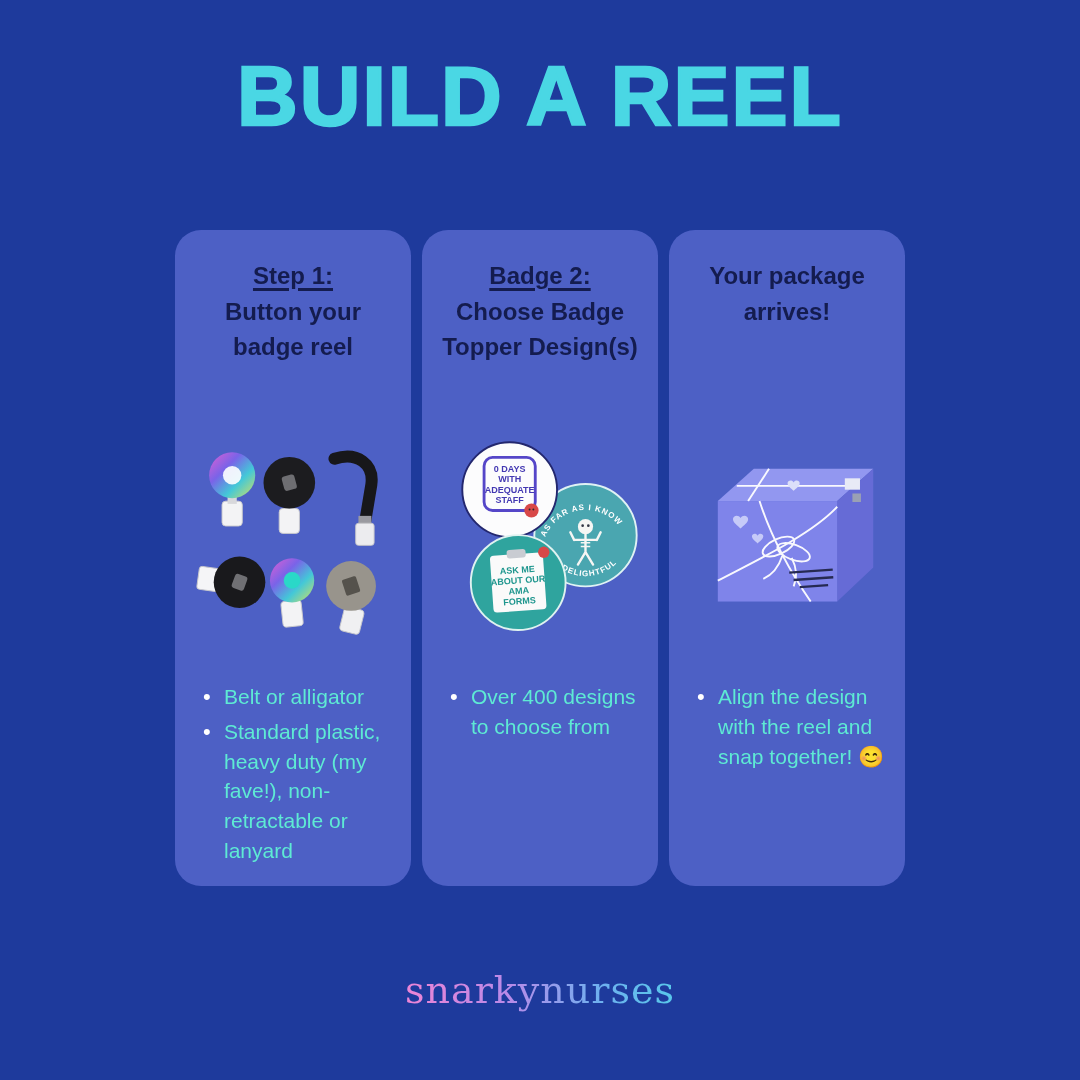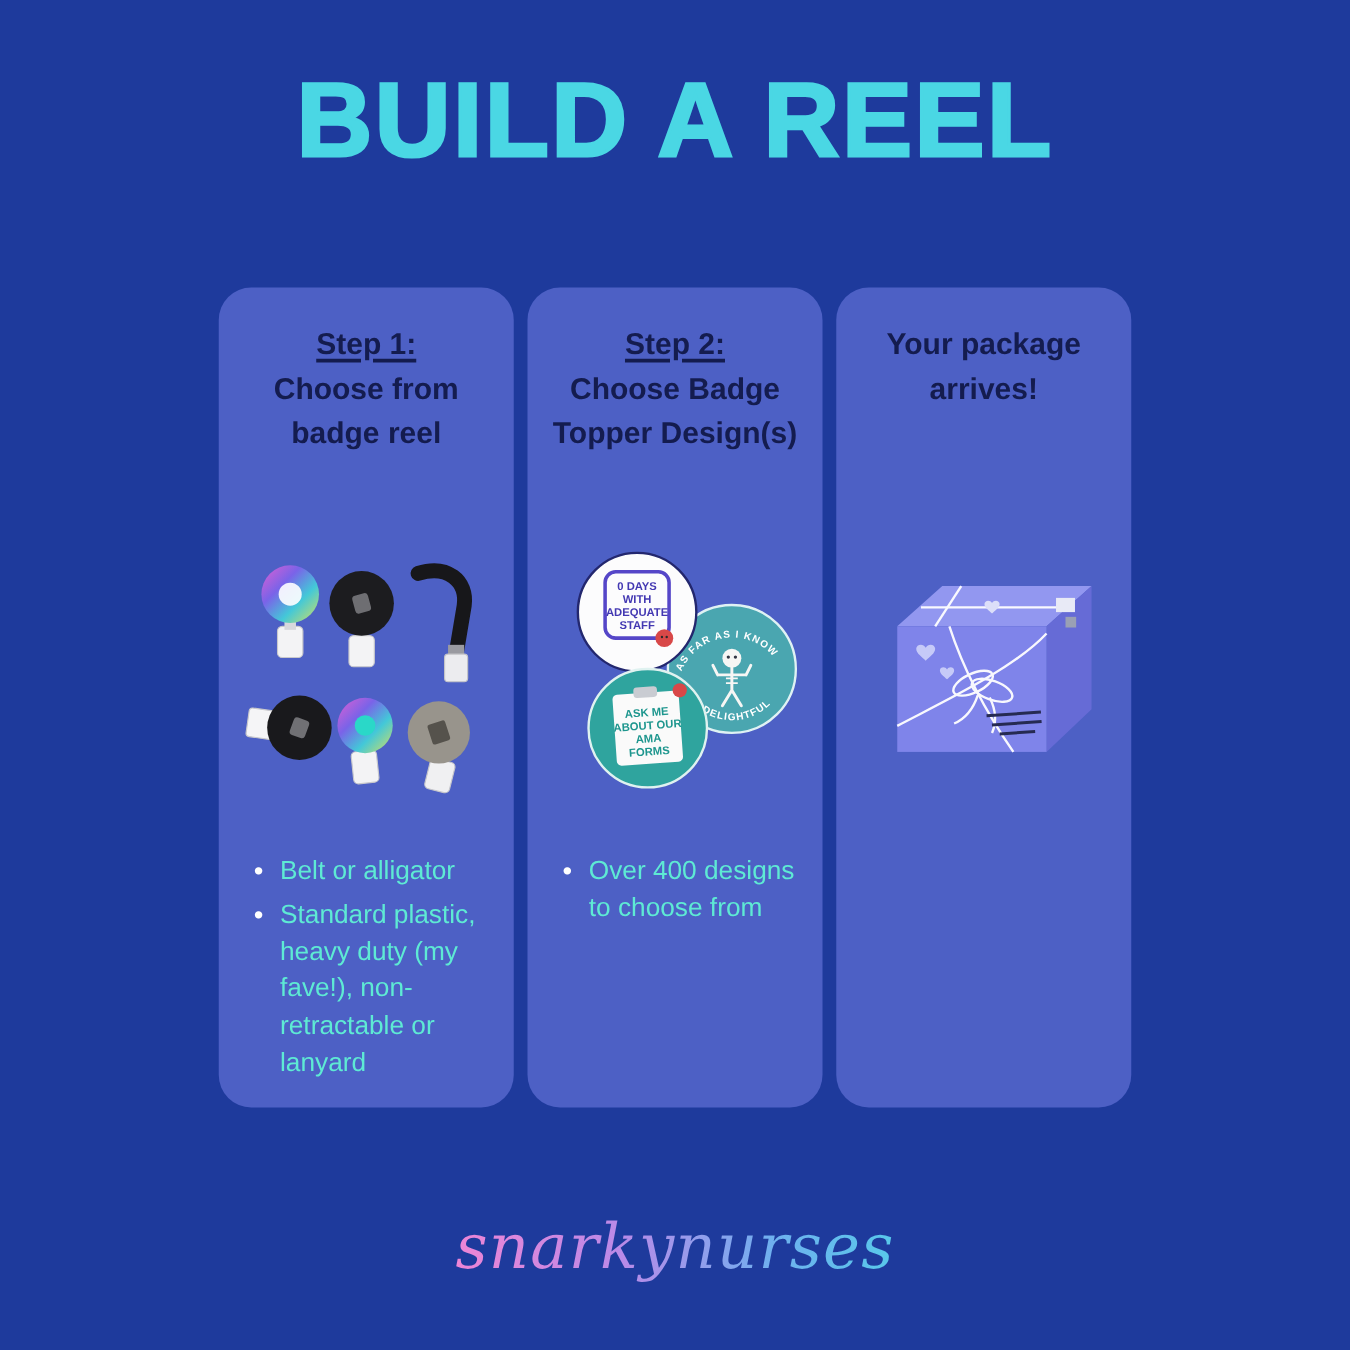--- a/index.html
+++ b/index.html
@@ -33,40 +33,40 @@
     display:flex;align-items:center;justify-content:center;
   }
   .bullets{
     position:absolute;top:452px;left:26px;right:14px;margin:0;padding:0;
     list-style:none;color:#5eead4;font-size:21px;line-height:1.42;
   }
   .bullet{position:relative;padding-left:23px;margin-bottom:5px;}
   .bullet::before{content:"\2022";position:absolute;left:2px;top:-1px;font-size:22px;color:#fff;}
   .brand-row{position:absolute;top:968px;left:0;width:100%;text-align:center;}
   .brand{
-    display:inline-block;font-family:"DejaVu Serif",serif;font-style:italic;
-    font-size:50px;letter-spacing:1px;
+    display:inline-block;font-family:"DejaVu Serif",serif;
+    font-size:38px;letter-spacing:1px;
     background:linear-gradient(90deg,#ee85d6 0%,#b98ae8 38%,#6fb0ef 72%,#58c8ea 100%);
     -webkit-background-clip:text;background-clip:text;color:transparent;
   }
   svg text{font-family:"Liberation Sans",sans-serif;}
 </style>
 </head>
 <body>
 
 <div class="canvas">
 
   <h1 class="title">BUILD A REEL</h1>
 
   <div class="cards">
 
     <section class="card">
       <header class="card-head">
         <span class="step">Step 1:</span>
-        <span class="sub">Choose from badge reel</span>
+        <span class="sub">Button your badge reel</span>
       </header>
 
       <div class="art">
         <svg viewBox="0 0 230 240" width="212" height="222">
           <defs>
             <linearGradient id="rb" x1="0" y1="0" x2="1" y2="1">
               <stop offset="0" stop-color="#e25fd2"></stop>
               <stop offset="0.35" stop-color="#7a63e8"></stop>
               <stop offset="0.65" stop-color="#43c8d8"></stop>
               <stop offset="1" stop-color="#d8e05c"></stop>
@@ -117,21 +117,21 @@
           <span>Belt or alligator</span>
         </li>
         <li class="bullet">
           <span>Standard plastic, heavy duty (my fave!), non-retractable or lanyard</span>
         </li>
       </ul>
     </section>
 
     <section class="card">
       <header class="card-head">
-        <span class="step">Step 2:</span>
+        <span class="step">Badge 2:</span>
         <span class="sub">Choose Badge Topper Design(s)</span>
       </header>
 
       <div class="art">
         <svg viewBox="0 0 230 230" width="218" height="218">
 
           <g>
             <circle cx="163" cy="112" r="54" fill="#4aa6b0" stroke="#dff2f4" stroke-width="2"></circle>
             <path id="arcTop" d="M119 118 A 46 46 0 0 1 207 118" fill="none"></path>
             <text font-size="8.5" font-weight="bold" fill="#ffffff" letter-spacing="1">
@@ -220,20 +220,25 @@
           </g>
 
           <g stroke="#262a52" stroke-width="2.5" transform="rotate(-4 140 142)">
             <path d="M118 132 h46"></path>
             <path d="M122 140 h42"></path>
             <path d="M128 148 h30"></path>
           </g>
         </svg>
       </div>
 
+      <ul class="bullets">
+        <li class="bullet">
+          <span>Align the design with the reel and snap together! 😊</span>
+        </li>
+      </ul>
     </section>
 
   </div>
 
   <div class="brand-row">
     <span class="brand">snarkynurses</span>
   </div>
 
 </div>
 

